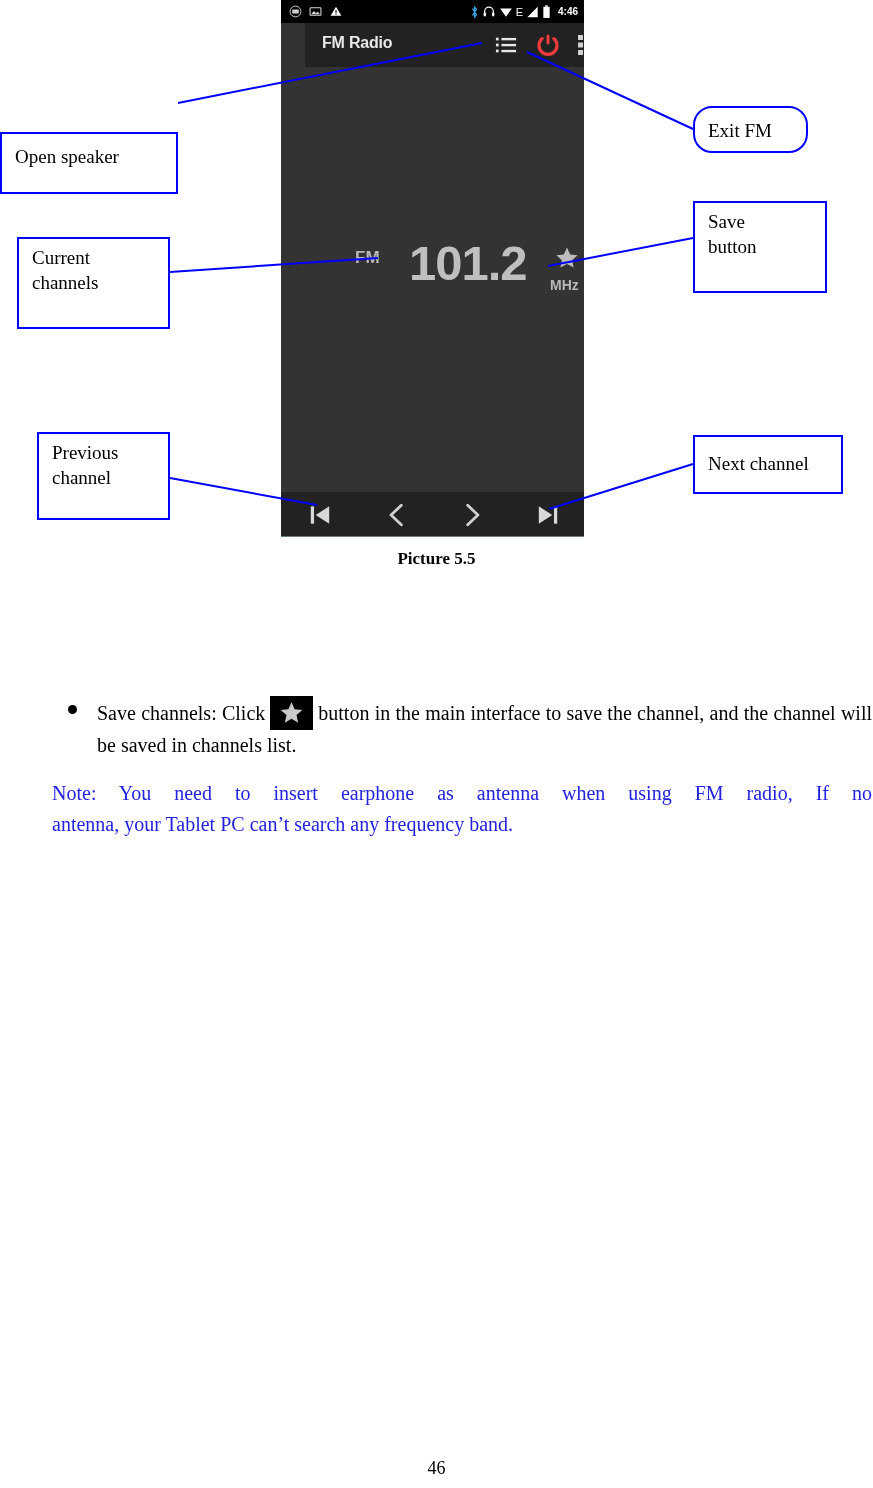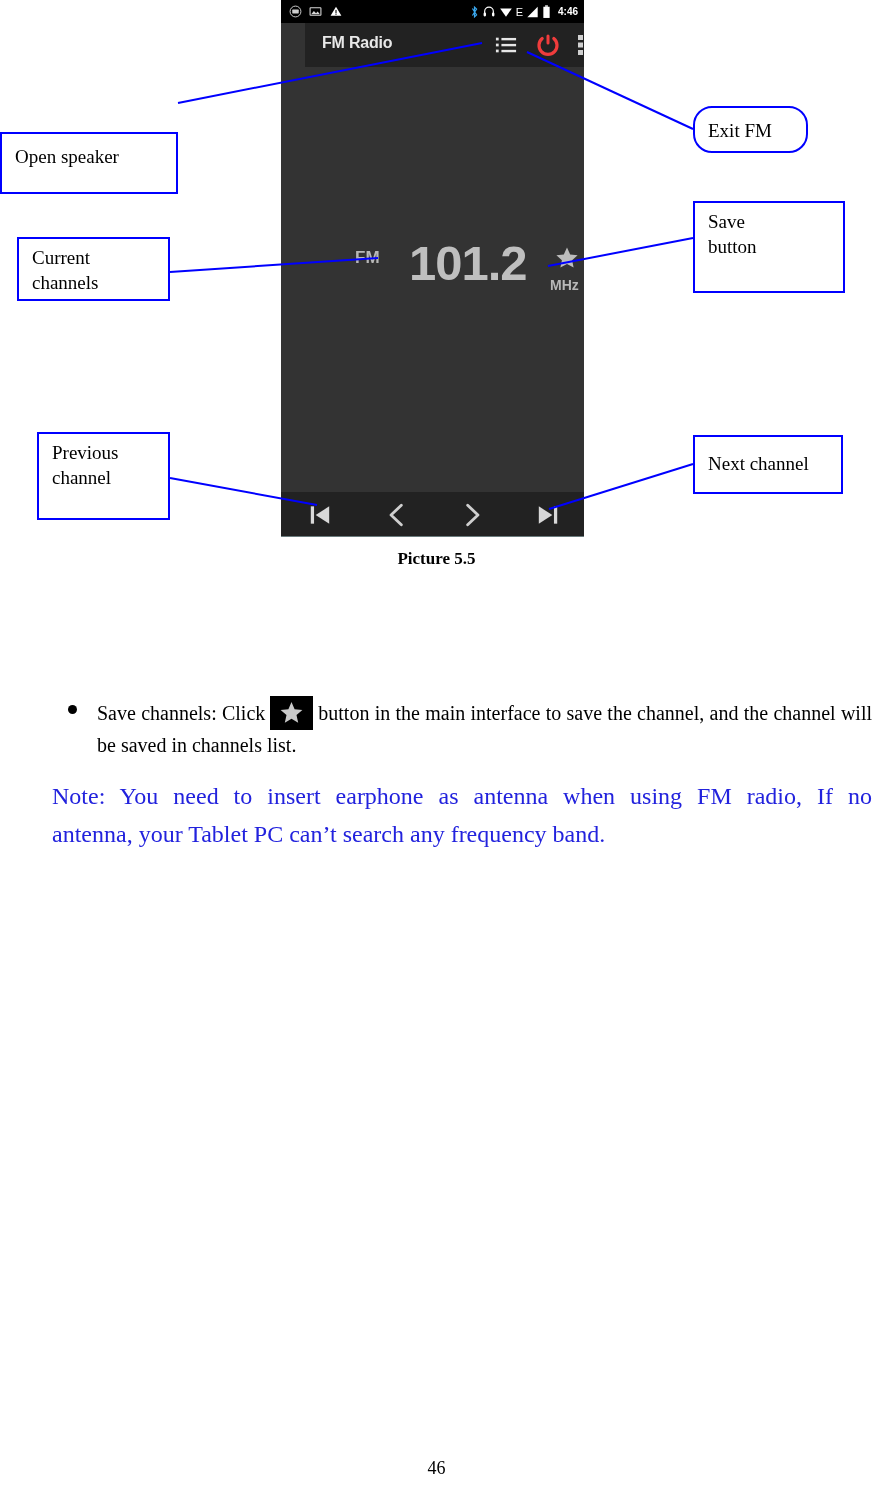--- a/index.html
+++ b/index.html
@@ -225,21 +225,21 @@
     vertical-align: -10px;
     position: relative;
     margin: 0 5px;
   }
   #note {
     position: absolute;
     left: 52px;
     top: 778px;
     width: 820px;
     font-family: "Liberation Serif", serif;
-    font-size: 24px;
+    font-size: 20px;
     line-height: 1.57;
     color: #2222dd;
     text-align: justify;
   }
   #note .last { text-align: left; }
 
   
   #pagenum {
     position: absolute;
     left: 0;
@@ -355,35 +355,35 @@
   <line x1="170" y1="272" x2="378" y2="258" stroke="#0000ff" stroke-width="2"></line>
   <line x1="693" y1="238" x2="548" y2="266" stroke="#0000ff" stroke-width="2"></line>
   <line x1="170" y1="478" x2="317" y2="505" stroke="#0000ff" stroke-width="2"></line>
   <line x1="693" y1="464" x2="549" y2="509" stroke="#0000ff" stroke-width="2"></line>
 </svg>
 
 <div class="callout one-line" style="left:0px; top:92px; width:178px; height:62px;margin-top:40px;">
   <span>Open speaker</span>
 </div>
 
-<div class="callout" style="left:17px; top:237px; width:153px; height:64px;">
+<div class="callout" style="left:17px; top:237px; width:153px; height:92px;">
   <div>Current</div>
   <div>channels</div>
 </div>
 
 <div class="callout" style="left:37px; top:432px; width:133px; height:88px;">
   <div>Previous</div>
   <div>channel</div>
 </div>
 
 <div class="callout one-line" style="left:693px; top:106px; width:115px; height:47px;border-radius:19px;">
   <span>Exit FM</span>
 </div>
 
-<div class="callout" style="left:693px; top:201px; width:152px; height:92px;">
+<div class="callout" style="left:693px; top:201px; width:134px; height:92px;">
   <div>Save</div>
   <div>button</div>
 </div>
 
 <div class="callout one-line" style="left:693px; top:435px; width:150px; height:59px; padding-top:14px;">
   <span>Next channel</span>
 </div>
 
 <div id="caption">Picture 5.5</div>
 

